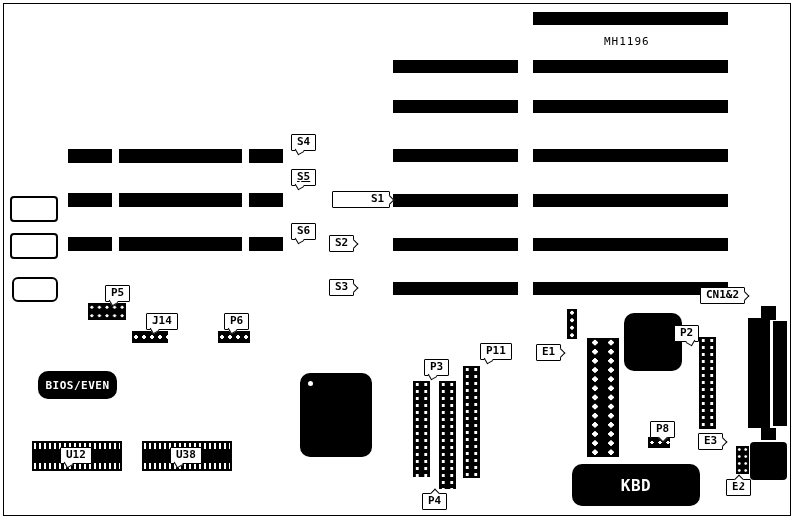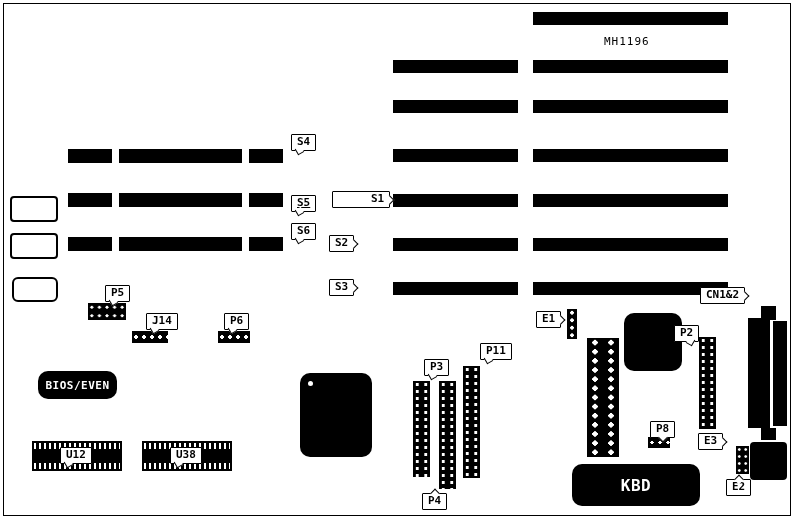--- a/index.html
+++ b/index.html
@@ -103,29 +103,29 @@
 
   <div class="chip chip-label" style="left:572px; top:464px; width:128px; height:42px; font-size:16px;">KBD</div>
 
   <div class="abs" style="left:761px; top:306px; width:15px; height:14px; background:#000;"></div>
   <div class="abs" style="left:748px; top:318px; width:22px; height:110px; background:#000;"></div>
   <div class="abs" style="left:773px; top:321px; width:14px; height:105px; background:#000;"></div>
   <div class="abs" style="left:761px; top:428px; width:15px; height:12px; background:#000;"></div>
   <div class="abs" style="left:750px; top:442px; width:37px; height:38px; background:#000; border-radius:4px;"></div>
 
   <div class="callout t-bl" style="left:291px; top:134px;">S4</div>
-  <div class="callout t-bl" style="left:291px; top:195px;text-decoration:underline;">S5</div>
+  <div class="callout t-bl" style="left:291px; top:169px;text-decoration:underline;">S5</div>
   <div class="callout t-bl" style="left:291px; top:223px;">S6</div>
   <div class="callout t-r" style="left:332px; top:191px;padding-left:38px;">S1</div>
   <div class="callout t-r" style="left:329px; top:235px;">S2</div>
   <div class="callout t-r" style="left:329px; top:279px;">S3</div>
   <div class="callout t-bl" style="left:105px; top:285px;">P5</div>
   <div class="callout t-bl" style="left:146px; top:313px;">J14</div>
   <div class="callout t-bl" style="left:224px; top:313px;">P6</div>
-  <div class="callout t-r" style="left:536px; top:311px;text-align:right;">E1</div>
+  <div class="callout t-r" style="left:536px; top:344px;text-align:right;">E1</div>
   <div class="callout t-bl" style="left:480px; top:343px;">P11</div>
   <div class="callout t-bl" style="left:424px; top:359px;">P3</div>
   <div class="callout t-br" style="left:674px; top:325px;">P2</div>
   <div class="callout t-r" style="left:700px; top:287px;">CN1&amp;2</div>
   <div class="callout t-b" style="left:650px; top:421px;">P8</div>
   <div class="callout t-r" style="left:698px; top:433px;">E3</div>
   <div class="callout t-t" style="left:726px; top:479px;">E2</div>
   <div class="callout t-t" style="left:422px; top:493px;">P4</div>
   <div class="callout t-bl" style="left:60px;  top:447px;">U12</div>
   <div class="callout t-bl" style="left:170px; top:447px;">U38</div>

